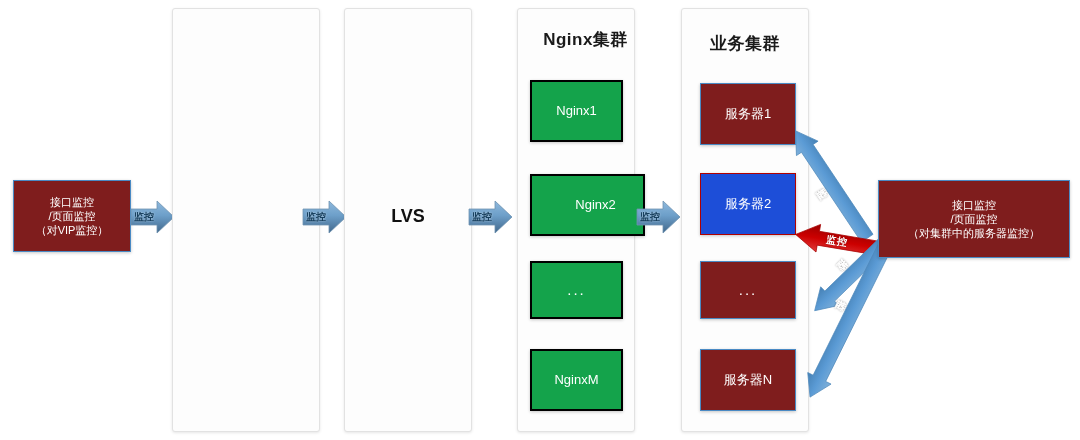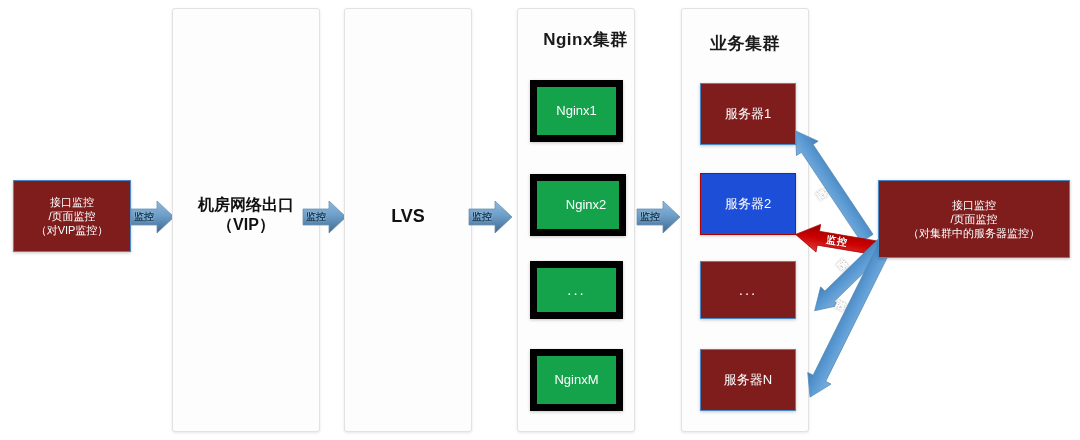--- a/index.html
+++ b/index.html
@@ -54,21 +54,21 @@
     white-space:pre-line;
   }
   .box-blue{
     background:#7f1d1d;
     border:1px solid #4a8ac4;
     box-shadow:0 1px 3px rgba(0,0,0,.22);
   }
   .box-green{
     background:#16a34a;
     background:#14a34b;
-    border:7px solid #000000;
+    border:2px solid #000000;
     box-shadow:0 1px 3px rgba(0,0,0,.22);
   }
   .box-red{
     background:#1d4ed8;
     border:1px solid #b00000;
     box-shadow:0 1px 3px rgba(0,0,0,.22);
   }
   .box-dots{font-size:15px;letter-spacing:2px;}
 
   
@@ -121,22 +121,20 @@
           <stop offset="45%" stop-color="#6d9fc9"></stop>
           <stop offset="100%" stop-color="#41688c"></stop>
         </linearGradient>
       </defs>
       <polygon points="0,9 26,9 26,1 43,17 26,33 26,25 0,25" fill="url(#ag1)" stroke="#6e92b0" stroke-width="0.8"></polygon>
     </svg>
     <span class="alabel">监控</span>
   </div>
 
   <div class="node column" style="left:172px;top:8px;width:148px;height:424px;"></div>
-  <div class="plain-label" style="left:172px;top:195px;width:148px;font-size:16px;">机房网络出口
-（VIP）</div>
 
   <div class="harrow" style="left:303px;top:200px;width:44px;height:34px;">
     <svg width="44" height="34" viewBox="0 0 44 34" aria-hidden="true">
       <defs>
         <linearGradient id="ag2" x1="0" y1="0" x2="0" y2="1">
           <stop offset="0%" stop-color="#8fb9dd"></stop>
           <stop offset="45%" stop-color="#6d9fc9"></stop>
           <stop offset="100%" stop-color="#41688c"></stop>
         </linearGradient>
       </defs>
@@ -159,21 +157,21 @@
       </defs>
       <polygon points="0,9 26,9 26,1 43,17 26,33 26,25 0,25" fill="url(#ag3)" stroke="#6e92b0" stroke-width="0.8"></polygon>
     </svg>
     <span class="alabel">监控</span>
   </div>
 
   <div class="node column" style="left:517px;top:8px;width:118px;height:424px;"></div>
   <div class="column-title" style="left:517px;top:28px;width:137px;font-size:17px;">Nginx集群</div>
 
   <div class="box box-green" style="left:530px;top:80px;width:93px;height:62px;font-size:13px;">Nginx1</div>
-  <div class="box box-green" style="left:530px;top:174px;width:96px;height:62px;font-size:13px;padding-left:16px;">Nginx2</div>
+  <div class="box box-green" style="left:530px;top:174px;width:115px;height:62px;font-size:13px;padding-left:16px;">Nginx2</div>
   <div class="box box-green box-dots" style="left:530px;top:261px;width:93px;height:58px;">...</div>
   <div class="box box-green" style="left:530px;top:349px;width:93px;height:62px;font-size:13px;">NginxM</div>
 
   <div class="harrow" style="left:637px;top:200px;width:44px;height:34px;">
     <svg width="44" height="34" viewBox="0 0 44 34" aria-hidden="true">
       <defs>
         <linearGradient id="ag4" x1="0" y1="0" x2="0" y2="1">
           <stop offset="0%" stop-color="#8fb9dd"></stop>
           <stop offset="45%" stop-color="#6d9fc9"></stop>
           <stop offset="100%" stop-color="#41688c"></stop>

